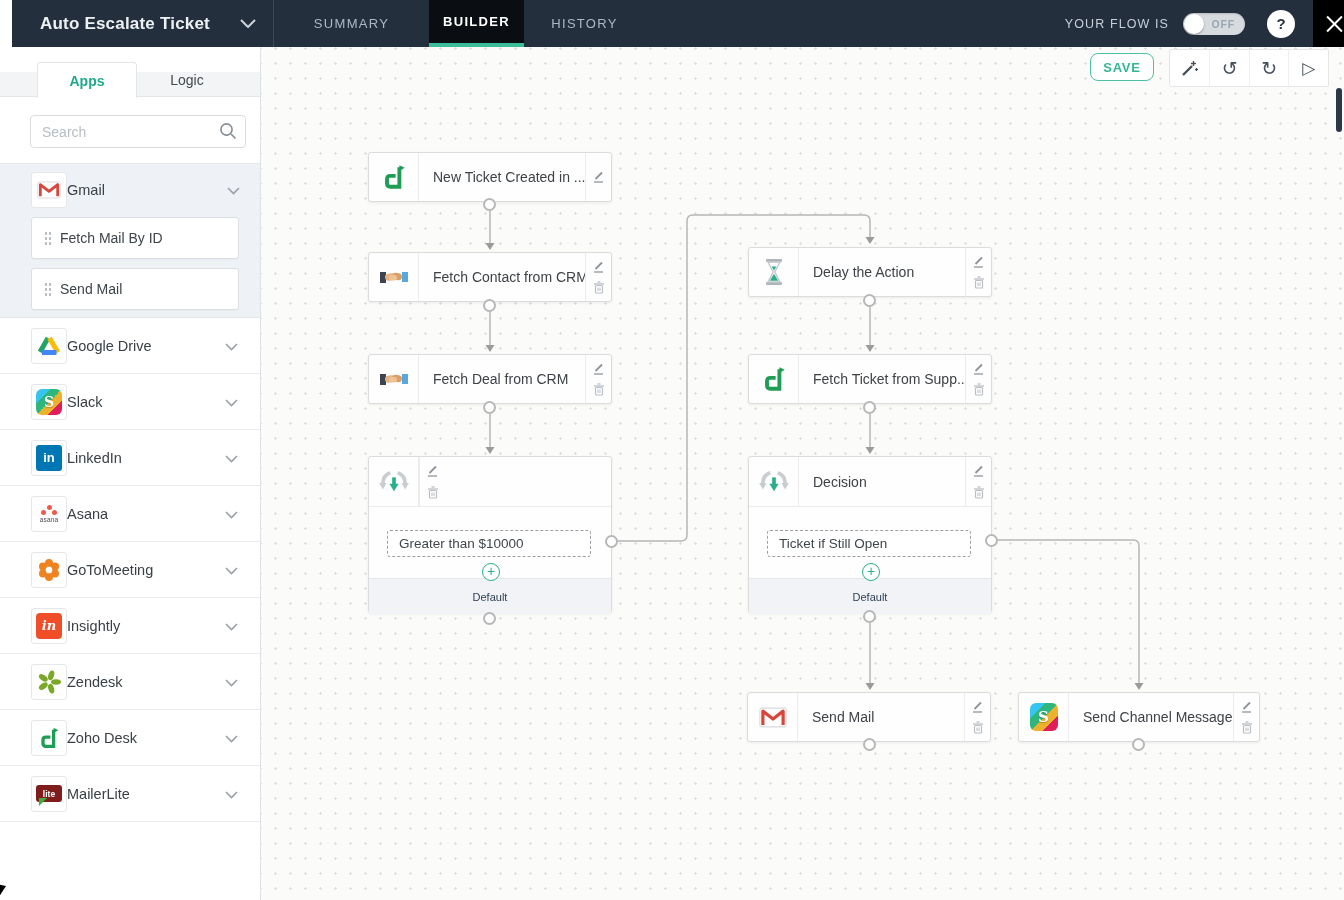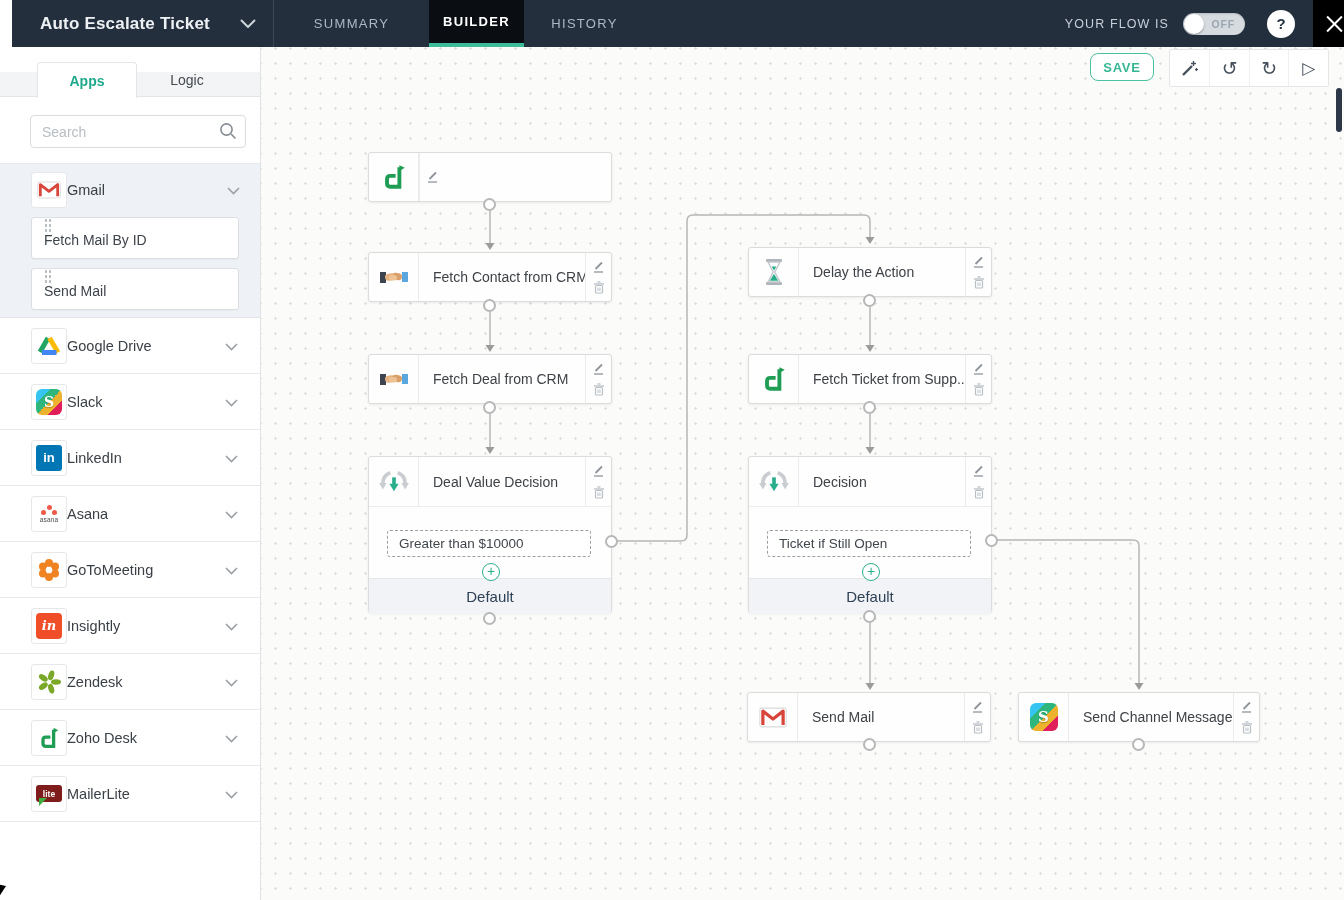--- a/index.html
+++ b/index.html
@@ -36,21 +36,21 @@
   .side-search { position:absolute; left:30px; top:68px; width:216px; height:33px; }
   .side-search input { width:100%; height:100%; border:1px solid #d9dde0; border-radius:4px; padding:0 34px 0 11px; font-size:14px; color:#444; outline:none; font-family:"Liberation Sans",sans-serif; }
   .side-search input::placeholder { color:#b7bdc4; }
   .search-ico { position:absolute; right:9px; top:7px; }
 
   .gmail-section { position:absolute; left:0; top:116px; width:100%; height:155px; background:#eef1f5; border-top:1px solid #e6e8ea; border-bottom:1px solid #e2e4e6; }
   .gmail-head { position:absolute; left:31px; top:8px; right:20px; height:36px; display:flex; align-items:center; cursor:pointer; }
   .icon-box { width:36px; height:36px; background:#fff; border:1px solid #e5e7e9; border-radius:3px; display:flex; align-items:center; justify-content:center; flex:none; }
   .app-label { font-size:14.5px; color:#3a4047; font-weight:500; }
   .row-chev { margin-left:auto; }
-  .action-card { position:absolute; left:31px; width:208px; height:42px; background:#fff; border:1px solid #dcdfe2; border-radius:3px; display:flex; padding-left:12px; box-shadow:0 1px 1px rgba(0,0,0,.03); cursor:grab;flex-direction:column; }
+  .action-card { position:absolute; left:31px; width:208px; height:42px; background:#fff; border:1px solid #dcdfe2; border-radius:3px; display:flex; align-items:center; padding-left:12px; box-shadow:0 1px 1px rgba(0,0,0,.03); cursor:grab; }
   .drag-dots { width:7px; height:14px; background:
       radial-gradient(circle, #b7bcc1 1.1px, transparent 1.3px) 0 0 / 4px 5px repeat; margin-right:9px; flex:none; }
   .action-card .a-label { font-size:14px; color:#3d434a; }
 
   .app-list { position:absolute; left:0; top:271px; width:100%; }
   .app-row { height:56px; border-bottom:1px solid #e8eaeb; background:#fff; display:flex; align-items:center; padding-left:31px; padding-right:22px; cursor:pointer; }
 
   
   .li-badge { width:26px; height:26px; background:#0077b5; border-radius:3px; color:#fff; font-weight:bold; font-size:13px; display:flex; align-items:center; justify-content:center; }
   .ins-badge { width:26px; height:26px; background:#f04e29; border-radius:4px; color:#fff; font-weight:bold; font-style:italic; font-size:13px; font-family:"DejaVu Serif", serif; display:flex; align-items:center; justify-content:center; }
@@ -82,21 +82,21 @@
   .nicon { width:50px; border-right:1px solid #ececec; display:flex; align-items:center; justify-content:center; flex:none; }
   .ntitle { flex:1; display:flex; align-items:center; padding-left:14px; font-size:14px; color:#3e4247; white-space:nowrap; overflow:hidden; }
   .nacts { width:26px; border-left:1px solid #ececec; display:flex; flex-direction:column; align-items:center; justify-content:space-evenly; flex:none; }
   .act { display:flex; align-items:center; justify-content:center; cursor:pointer; }
 
   .dnode { position:absolute; width:244px; height:157px; background:#fefefe; border:1px solid #dcdcdc; border-radius:3px; box-shadow:0 1px 3px rgba(0,0,0,.07); z-index:2; display:flex; flex-direction:column; cursor:pointer; }
   .dhead { height:50px; display:flex; border-bottom:1px solid #ececec; flex:none; }
   .dbody { height:71px; position:relative; flex:none; }
   .cond { position:absolute; left:18px; top:23px; width:204px; height:27px; border:1px dashed #9aa0a5; border-radius:3px; background:#fff; font-size:13.5px; color:#41464c; line-height:25px; padding-left:11px; cursor:pointer; }
   .plus { position:absolute; left:113px; top:56px; width:18px; height:18px; border:1.5px solid #2aae8c; border-radius:50%; color:#2aae8c; font-size:14px; line-height:15px; text-align:center; cursor:pointer; background:#fff; }
-  .ddefault { height:36px; background:#f1f3f6; border-top:1px solid #e5e7ea; color:#2f4156; font-size:15px; display:flex; align-items:center; justify-content:center; border-radius:0 0 3px 3px; flex:none; }
+  .ddefault { height:36px; background:#f1f3f6; border-top:1px solid #e5e7ea; color:#2f4156; font-size:11px; display:flex; align-items:center; justify-content:center; border-radius:0 0 3px 3px; flex:none; }
 
   .port { position:absolute; width:13px; height:13px; border:2px solid #b7b7b7; border-radius:50%; background:#fff; z-index:3; cursor:crosshair; }
 
   .vscroll-thumb { position:absolute; left:1075px; top:41px; width:6px; height:44px; background:#2c3848; border-radius:3px; z-index:6; cursor:pointer; }
 
   .cursor { position:absolute; left:-3px; top:884px; width:0; height:0; border-left:9px solid #000; border-bottom:14px solid transparent; border-top:2px solid transparent; z-index:9; }
 </style>
 </head>
 <body>
 
@@ -339,20 +339,21 @@
     </div>
     <div class="vscroll-thumb"></div>
 
     <div class="node" style="left:107px;top:105px">
       <div class="nicon">
         <svg width="28" height="28" viewBox="0 0 26 26">
             <polygon points="18,2 23,4.5 18,7.5" fill="#1f9d55"></polygon>
             <path d="M18 4 V22 H9.5 Q6.5 22 6.5 19 V15 Q6.5 12 9.5 12 H14.5" fill="none" stroke="#1f9d55" stroke-width="3.6"></path>
           </svg>
       </div>
+      <div class="ntitle">New Ticket Created in ...</div>
       <div class="nacts">
         <span class="act">
           <svg width="13" height="14" viewBox="0 0 13 14">
               <line x1="3.5" y1="9" x2="10" y2="2.5" stroke="#8e949a" stroke-width="1.8"></line>
               <line x1="2" y1="12" x2="11" y2="12" stroke="#8e949a" stroke-width="1.3"></line>
             </svg>
         </span>
       </div>
     </div>
 
@@ -421,21 +422,20 @@
         <div class="nicon">
           <svg width="32" height="26" viewBox="0 0 34 28">
             <path d="M13 4 C7 6 5 11 5 16" stroke="#c9ccd0" stroke-width="4" fill="none"></path>
             <polygon points="1,15 9,15 5,22" fill="#c9ccd0"></polygon>
             <path d="M21 4 C27 6 29 11 29 16" stroke="#c9ccd0" stroke-width="4" fill="none"></path>
             <polygon points="25,15 33,15 29,22" fill="#c9ccd0"></polygon>
             <rect x="15" y="9" width="4" height="8" fill="#2bae8c"></rect>
             <polygon points="12,16 22,16 17,24" fill="#2bae8c"></polygon>
           </svg>
         </div>
-        <div class="ntitle">Deal Value Decision</div>
         <div class="nacts">
           <span class="act">
               <svg width="13" height="14" viewBox="0 0 13 14">
                 <line x1="3.5" y1="9" x2="10" y2="2.5" stroke="#8e949a" stroke-width="1.8"></line>
                 <line x1="2" y1="12" x2="11" y2="12" stroke="#8e949a" stroke-width="1.3"></line>
               </svg>
             </span>
           <span class="act">
               <svg width="12" height="13" viewBox="0 0 12 13">
                 <line x1="1" y1="3" x2="11" y2="3" stroke="#b9bfc5" stroke-width="1.3"></line>

